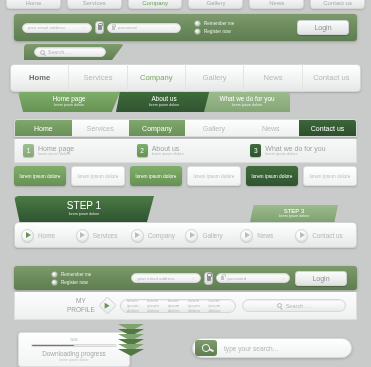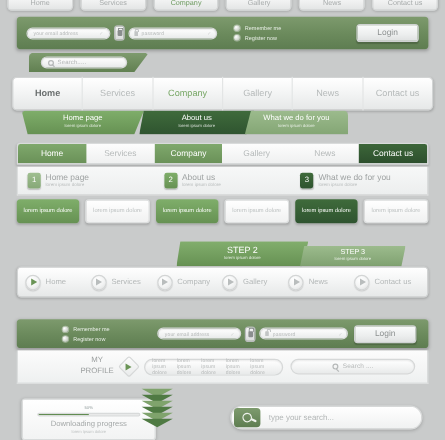--- a/index.html
+++ b/index.html
@@ -382,22 +382,22 @@
       </div>
     <div class="lbtn dark">
         <span>lorem ipsum dolore</span>
       </div>
     <div class="lbtn white">
         <span>lorem ipsum dolore</span>
       </div>
   </div>
 
   <div class="row-steps">
-    <div class="step st2">
-      <span class="t">STEP 2</span>
+    <div class="step st1">
+      <span class="t">STEP 1</span>
       <span class="s">lorem ipsum dolore</span>
     </div>
     <div class="step st3">
       <span class="t">STEP 3</span>
       <span class="s">lorem ipsum dolore</span>
     </div>
   </div>
 
   <div class="row-nav3 gray-bar">
     <div class="nav3-item">

